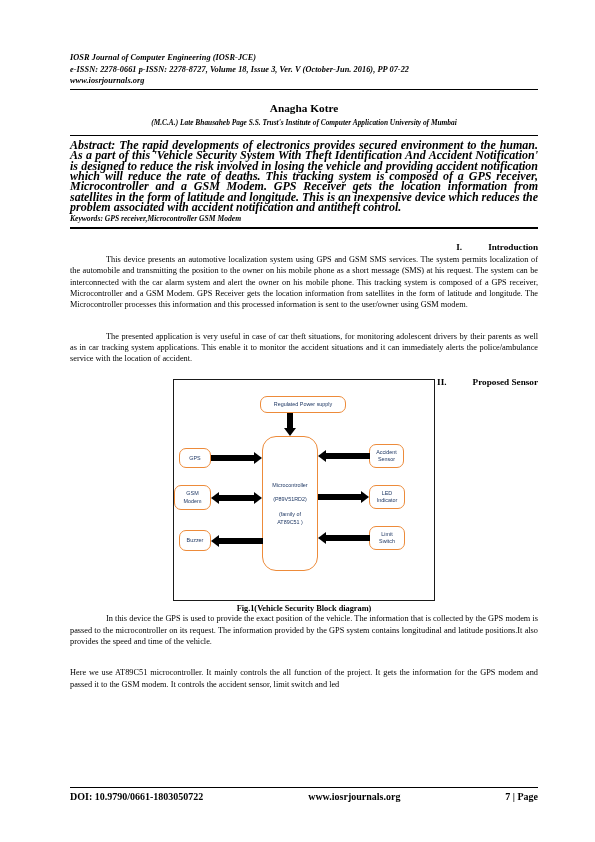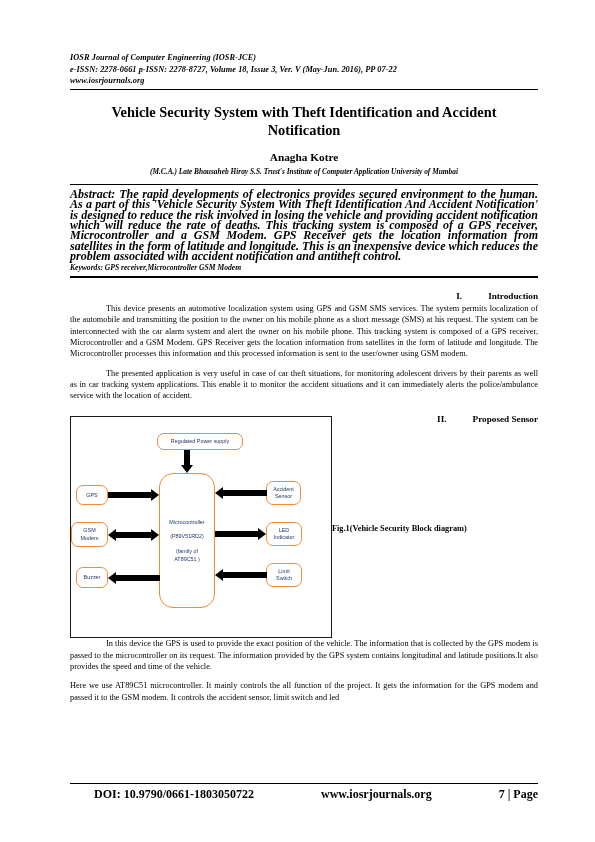--- a/index.html
+++ b/index.html
@@ -103,33 +103,33 @@
   }
 
   
   p.body {
     font-size: 8.3px;
     line-height: 11.3px;
     text-align: justify;
     margin: 0;
     text-indent: 36px;
   }
-  p.body + p.body { margin-top: 8px; font-family: Liberation Serif, serif; }
+  p.body + p.body { margin-top: 20px; font-family: Liberation Serif, serif; }
 
   .working-label {
     font-size: 8.3px;
     font-weight: bold;
     margin-top: 14px;
   }
 
   
   .figure-wrap {
     margin-top: -10px;
     display: flex;
-    flex-direction: row;
+    flex-direction: column;
     align-items: center;
   }
   .diagram {
     position: relative;
     width: 262px;
     height: 222px;
     border: 1.6px solid #1a1a1a;
     background: #ffffff;
     box-sizing: border-box;
   }
@@ -187,42 +187,40 @@
     position: absolute;
     left: 70px;
     right: 57px;
     bottom: 40px;
   }
   .footer-rule { border-bottom: 1.2px solid #000; }
   .footer-row {
     display: flex;
     justify-content: space-between;
     align-items: baseline;
-    font-size: 12px;
+    font-size: 10px;
     font-weight: bold;
     padding-top: 3px;
-    margin-left: 24px;
   }
   .footer-mid { font-style: normal; }
 </style>
 </head>
 <body>
 
 <div class="page">
 
   <div class="journal-header">
     <div>IOSR Journal of Computer Engineering (IOSR-JCE)</div>
-    <div>e-ISSN: 2278-0661 p-ISSN: 2278-8727, Volume 18, Issue 3, Ver. V (May-Jun. 2016), PP 07-22</div>
+    <div>e-ISSN: 2278-0661 p-ISSN: 2278-8727, Volume 18, Issue 3, Ver. V (October-Jun. 2016), PP 07-22</div>
     <div>www.iosrjournals.org</div>
   </div>
   <div class="header-rule"></div>
 
-  <div class="title">Vehicle Security System with Theft Identification and Accident Notification</div>
   <div class="author">Anagha Kotre</div>
-  <div class="affiliation">(M.C.A.) Late Bhausaheb Hiray S.S. Trust's Institute of Computer Application University of Mumbai</div>
+  <div class="affiliation">(M.C.A.) Late Bhausaheb Page S.S. Trust's Institute of Computer Application University of Mumbai</div>
 
   <div class="abs-rule-top"></div>
   <div class="abstract">
     <span class="lead">Abstract:</span><span> The rapid developments of electronics provides secured environment to the human. As a part of this 'Vehicle Security System With Theft Identification And Accident Notification' is designed to reduce the risk involved in losing the vehicle and providing accident notification which will reduce the rate of deaths. This tracking system is composed of a GPS receiver, Microcontroller and a GSM Modem. GPS Receiver gets the location information from satellites in the form of latitude and longitude. This is an inexpensive device which reduces the problem associated with accident notification and antitheft control.</span>
   </div>
   <div class="keywords">
     <span class="kw-label">Keywords:</span><span> GPS receiver,Microcontroller GSM Modem</span>
   </div>
   <div class="abs-rule-bottom"></div>
 

